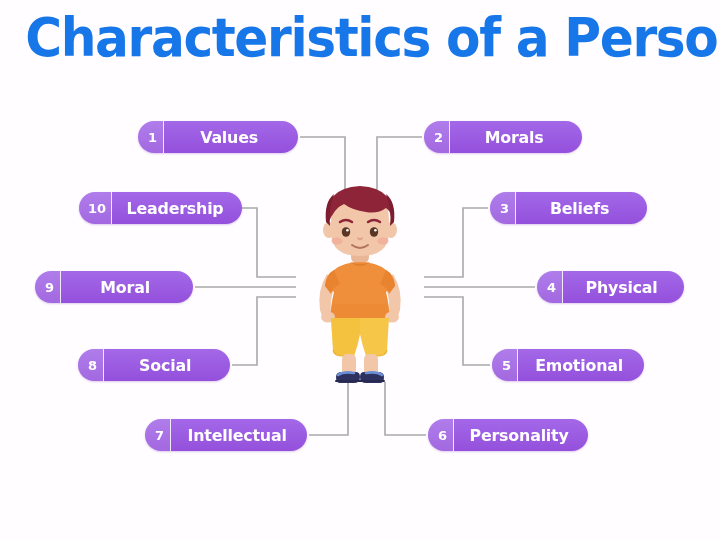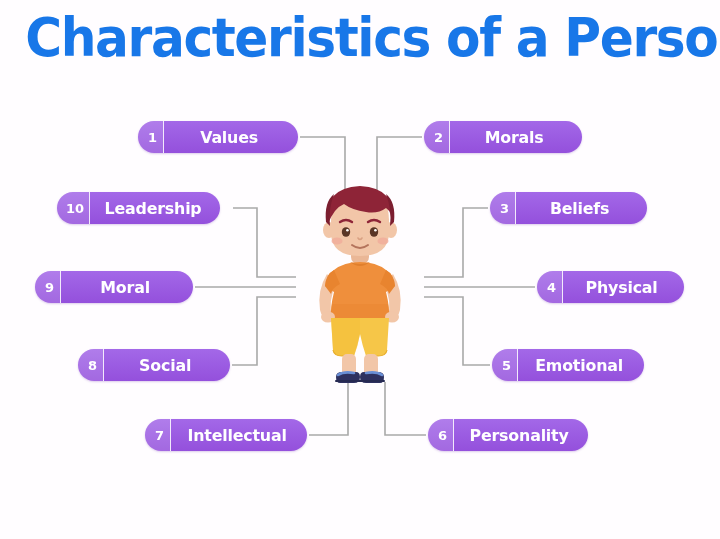--- a/index.html
+++ b/index.html
@@ -217,19 +217,19 @@
         <div class="label">Intellectual</div>
       </div>
       <div class="pill" style="left: 78px; top: 349px; width: 152px;">
         <div class="num">8</div>
         <div class="label">Social</div>
       </div>
       <div class="pill" style="left: 35px; top: 271px; width: 158px;">
         <div class="num">9</div>
         <div class="label">Moral</div>
       </div>
-      <div class="pill" style="left: 57px; top: 192px; width: 163px;">
+      <div class="pill" style="left: 79px; top: 192px; width: 163px;">
         <div class="num">10</div>
         <div class="label">Leadership</div>
       </div>
     </div>
 
 </div>
 
 </body></html>

